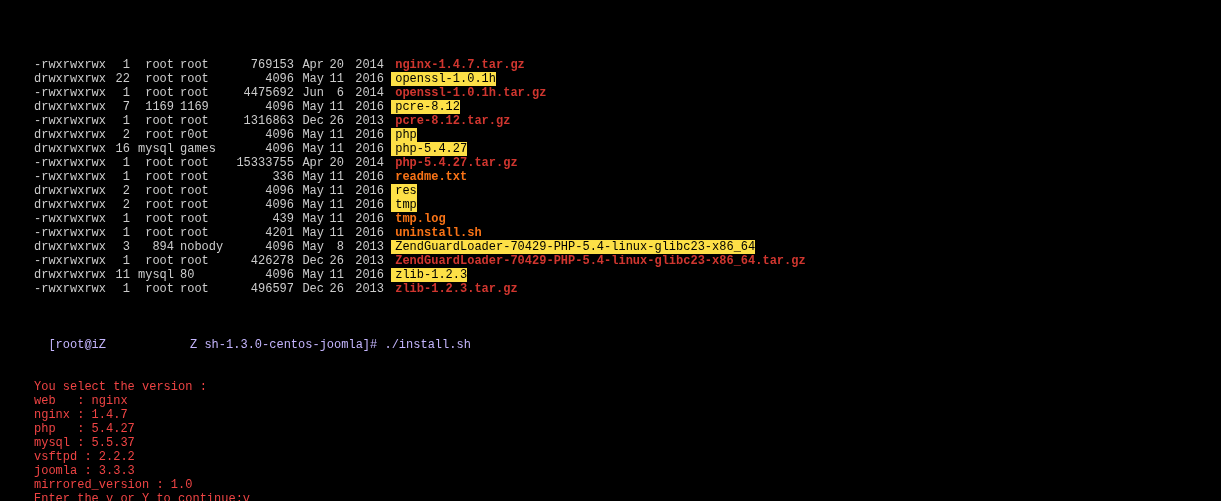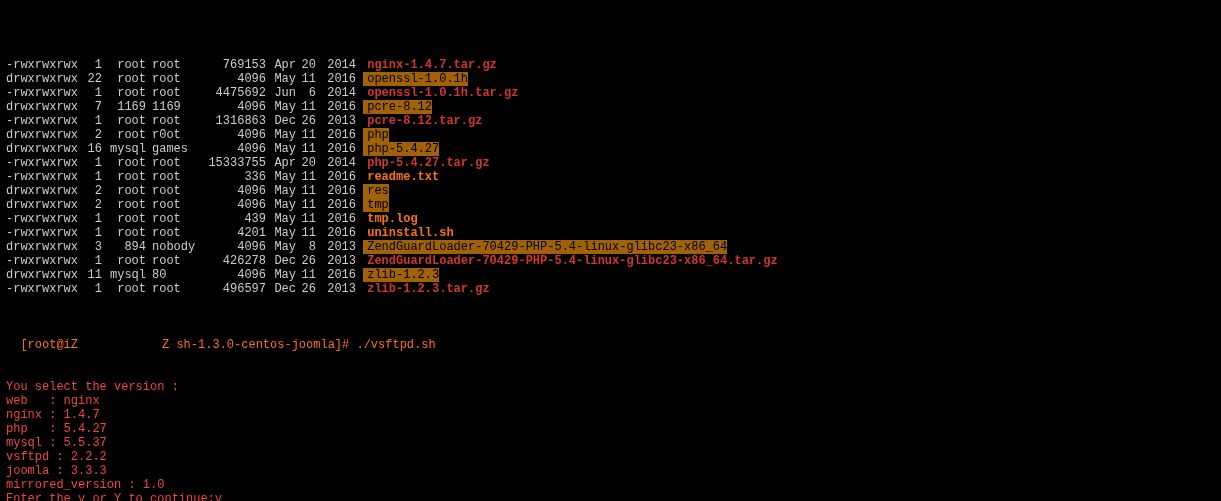--- a/index.html
+++ b/index.html
@@ -8,46 +8,46 @@
       color: #ccc;
       font-family: "Consolas", "Courier New", monospace;
       font-size: 12px;
       line-height: 14px;
       width: 1221px;
       height: 501px;
       overflow: hidden;
       padding: 2px 6px;
       white-space: pre;
     }
-    .row { display: block; height: 14px; }
+    .row { display: block; height: 14px; margin-left: 28px; }
     .perm { display: inline-block; width: 76px; }
     .links { display: inline-block; width: 20px; text-align: right; }
     .owner { display: inline-block; width: 44px; text-align: right; padding-left: 4px; }
     .group { display: inline-block; width: 50px; text-align: left; padding-left: 6px; }
     .size { display: inline-block; width: 70px; text-align: right; }
     .month { display: inline-block; width: 30px; text-align: right; }
     .day { display: inline-block; width: 20px; text-align: right; }
     .year { display: inline-block; width: 40px; text-align: right; }
     .fname { padding-left: 4px; }
     .archive { color: #d0362f; font-weight: bold; }
-    .dir-hl { color: #000; background: #a16207; }
+    .dir-hl { color: #000; background: #fde047; }
     .exec { color: #f97316; font-weight: bold; }
-    .prompt { color: #f97316; }
+    .prompt { color: #c4b5fd; }
     .body-line { color: #ef4444; }
     .redacted { display: inline-block; width: 84px; background: #000; }
   </style>
 </head>
 <body>
 
 
 
 <div id="listing-container"><div class="row"><span class="perm">-rwxrwxrwx</span><span class="links">1</span><span class="owner">root</span><span class="group">root</span><span class="size">769153</span><span class="month">Apr</span><span class="day">20</span><span class="year">2014</span> <span class="fname archive">nginx-1.4.7.tar.gz</span></div><div class="row"><span class="perm">drwxrwxrwx</span><span class="links">22</span><span class="owner">root</span><span class="group">root</span><span class="size">4096</span><span class="month">May</span><span class="day">11</span><span class="year">2016</span> <span class="fname dir-hl">openssl-1.0.1h</span></div><div class="row"><span class="perm">-rwxrwxrwx</span><span class="links">1</span><span class="owner">root</span><span class="group">root</span><span class="size">4475692</span><span class="month">Jun</span><span class="day">6</span><span class="year">2014</span> <span class="fname archive">openssl-1.0.1h.tar.gz</span></div><div class="row"><span class="perm">drwxrwxrwx</span><span class="links">7</span><span class="owner">1169</span><span class="group">1169</span><span class="size">4096</span><span class="month">May</span><span class="day">11</span><span class="year">2016</span> <span class="fname dir-hl">pcre-8.12</span></div><div class="row"><span class="perm">-rwxrwxrwx</span><span class="links">1</span><span class="owner">root</span><span class="group">root</span><span class="size">1316863</span><span class="month">Dec</span><span class="day">26</span><span class="year">2013</span> <span class="fname archive">pcre-8.12.tar.gz</span></div><div class="row"><span class="perm">drwxrwxrwx</span><span class="links">2</span><span class="owner">root</span><span class="group">r0ot</span><span class="size">4096</span><span class="month">May</span><span class="day">11</span><span class="year">2016</span> <span class="fname dir-hl">php</span></div><div class="row"><span class="perm">drwxrwxrwx</span><span class="links">16</span><span class="owner">mysql</span><span class="group">games</span><span class="size">4096</span><span class="month">May</span><span class="day">11</span><span class="year">2016</span> <span class="fname dir-hl">php-5.4.27</span></div><div class="row"><span class="perm">-rwxrwxrwx</span><span class="links">1</span><span class="owner">root</span><span class="group">root</span><span class="size">15333755</span><span class="month">Apr</span><span class="day">20</span><span class="year">2014</span> <span class="fname archive">php-5.4.27.tar.gz</span></div><div class="row"><span class="perm">-rwxrwxrwx</span><span class="links">1</span><span class="owner">root</span><span class="group">root</span><span class="size">336</span><span class="month">May</span><span class="day">11</span><span class="year">2016</span> <span class="fname exec">readme.txt</span></div><div class="row"><span class="perm">drwxrwxrwx</span><span class="links">2</span><span class="owner">root</span><span class="group">root</span><span class="size">4096</span><span class="month">May</span><span class="day">11</span><span class="year">2016</span> <span class="fname dir-hl">res</span></div><div class="row"><span class="perm">drwxrwxrwx</span><span class="links">2</span><span class="owner">root</span><span class="group">root</span><span class="size">4096</span><span class="month">May</span><span class="day">11</span><span class="year">2016</span> <span class="fname dir-hl">tmp</span></div><div class="row"><span class="perm">-rwxrwxrwx</span><span class="links">1</span><span class="owner">root</span><span class="group">root</span><span class="size">439</span><span class="month">May</span><span class="day">11</span><span class="year">2016</span> <span class="fname exec">tmp.log</span></div><div class="row"><span class="perm">-rwxrwxrwx</span><span class="links">1</span><span class="owner">root</span><span class="group">root</span><span class="size">4201</span><span class="month">May</span><span class="day">11</span><span class="year">2016</span> <span class="fname exec">uninstall.sh</span></div><div class="row"><span class="perm">drwxrwxrwx</span><span class="links">3</span><span class="owner">894</span><span class="group">nobody</span><span class="size">4096</span><span class="month">May</span><span class="day">8</span><span class="year">2013</span> <span class="fname dir-hl">ZendGuardLoader-70429-PHP-5.4-linux-glibc23-x86_64</span></div><div class="row"><span class="perm">-rwxrwxrwx</span><span class="links">1</span><span class="owner">root</span><span class="group">root</span><span class="size">426278</span><span class="month">Dec</span><span class="day">26</span><span class="year">2013</span> <span class="fname archive">ZendGuardLoader-70429-PHP-5.4-linux-glibc23-x86_64.tar.gz</span></div><div class="row"><span class="perm">drwxrwxrwx</span><span class="links">11</span><span class="owner">mysql</span><span class="group">80</span><span class="size">4096</span><span class="month">May</span><span class="day">11</span><span class="year">2016</span> <span class="fname dir-hl">zlib-1.2.3</span></div><div class="row"><span class="perm">-rwxrwxrwx</span><span class="links">1</span><span class="owner">root</span><span class="group">root</span><span class="size">496597</span><span class="month">Dec</span><span class="day">26</span><span class="year">2013</span> <span class="fname archive">zlib-1.2.3.tar.gz</span></div></div>
 
 <div class="row">
-  <span class="prompt">[root@iZ</span><span class="redacted"></span><span class="prompt">Z sh-1.3.0-centos-joomla]# </span><span class="prompt">./vsftpd.sh</span>
+  <span class="prompt">[root@iZ</span><span class="redacted"></span><span class="prompt">Z sh-1.3.0-centos-joomla]# </span><span class="prompt">./install.sh</span>
 </div>
 
 <div id="body-container"><div class="row body-line">&nbsp;</div><div class="row body-line">You select the version :</div><div class="row body-line">web   : nginx</div><div class="row body-line">nginx : 1.4.7</div><div class="row body-line">php   : 5.4.27</div><div class="row body-line">mysql : 5.5.37</div><div class="row body-line">vsftpd : 2.2.2</div><div class="row body-line">joomla : 3.3.3</div><div class="row body-line">mirrored_version : 1.0</div><div class="row body-line">Enter the y or Y to continue:y</div></div>
 
 
 
 
 
 
 </body></html>

